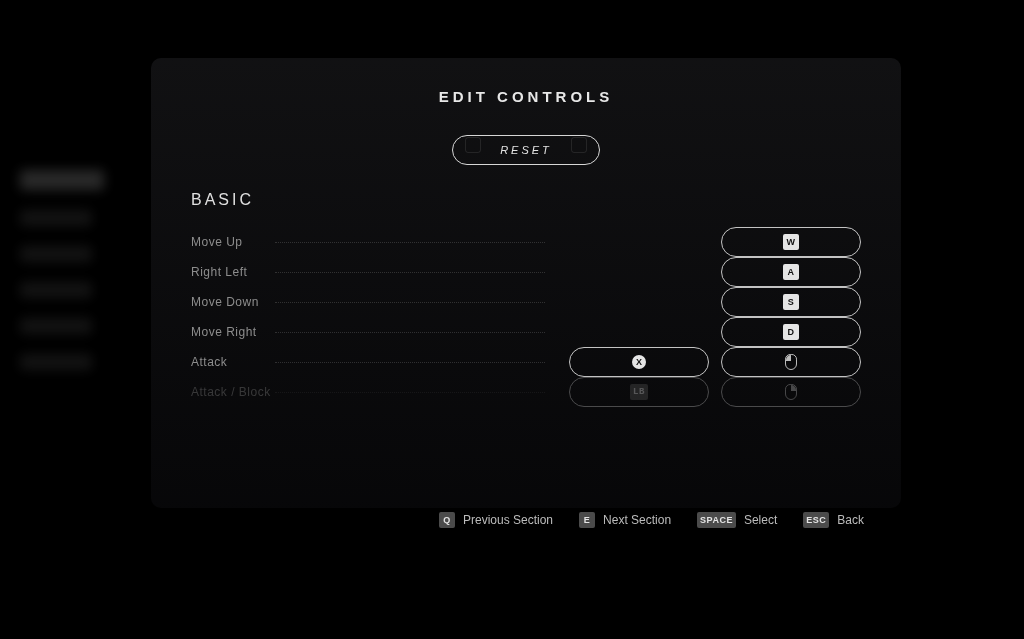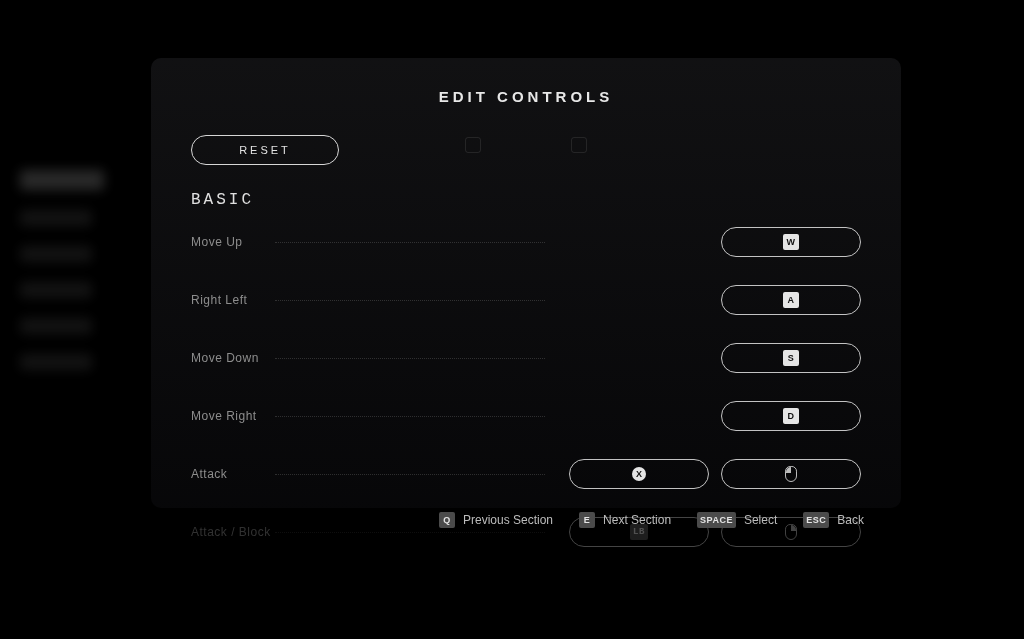--- a/index.html
+++ b/index.html
@@ -67,23 +67,24 @@
   }
   .tab-row .tab-hint {
     width: 16px;
     height: 16px;
     border: 1px solid #888;
     border-radius: 3px;
   }
 
   .reset-row {
     display: flex;
-    justify-content: flex-start;
+    justify-content: center;
     margin-bottom: 26px;
     margin-top: -34px;
+    font-style: italic;
   }
 
   .pill-btn {
     min-width: 148px;
     height: 30px;
     border: 1.5px solid #d6d6d6;
     border-radius: 16px;
     display: flex;
     align-items: center;
     justify-content: center;
@@ -93,27 +94,26 @@
     background: transparent;
     cursor: pointer;
   }
 
   .section-header {
     font-size: 16px;
     letter-spacing: 3px;
     color: #e0e0e0;
     margin-bottom: 18px;
     font-weight: 500;
-    font-family: Liberation Mono, monospace;
   }
 
   .binding-list {
     display: flex;
     flex-direction: column;
-    gap: 28px;
+    gap: 0;
   }
 
   .binding-row {
     display: flex;
     align-items: center;
     height: 30px;
   }
   .binding-row.faded { opacity: 0.35; }
 
   .binding-label {

